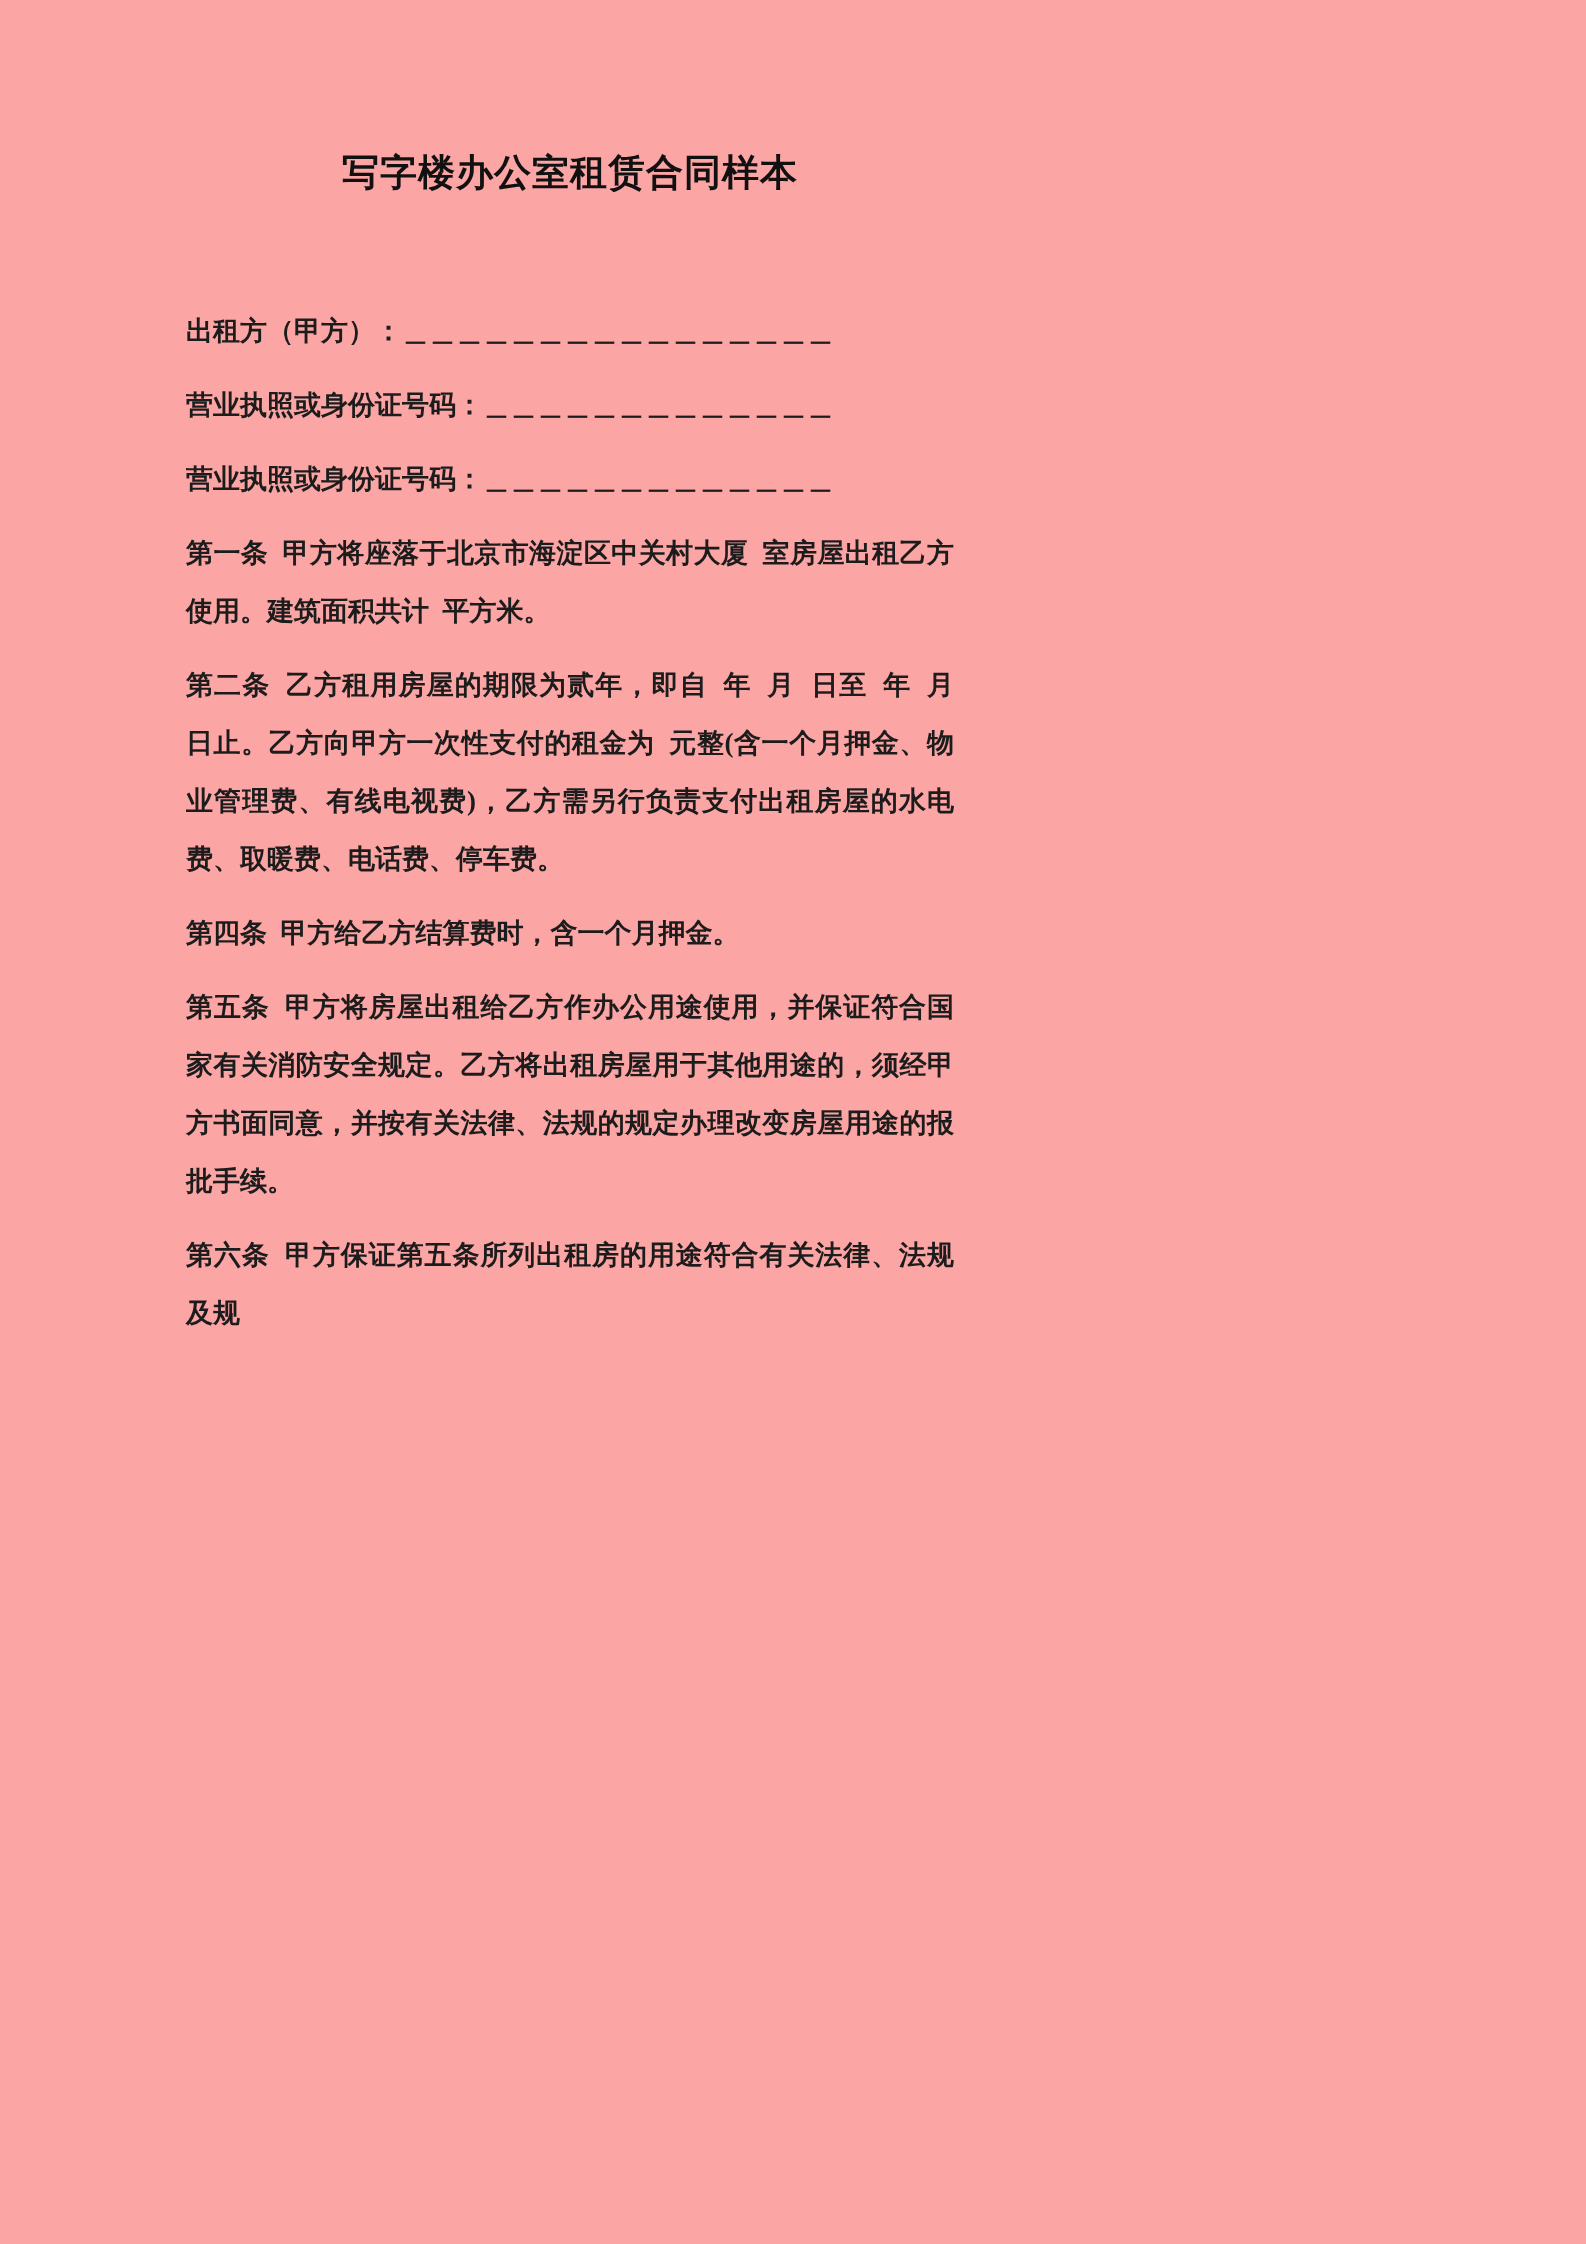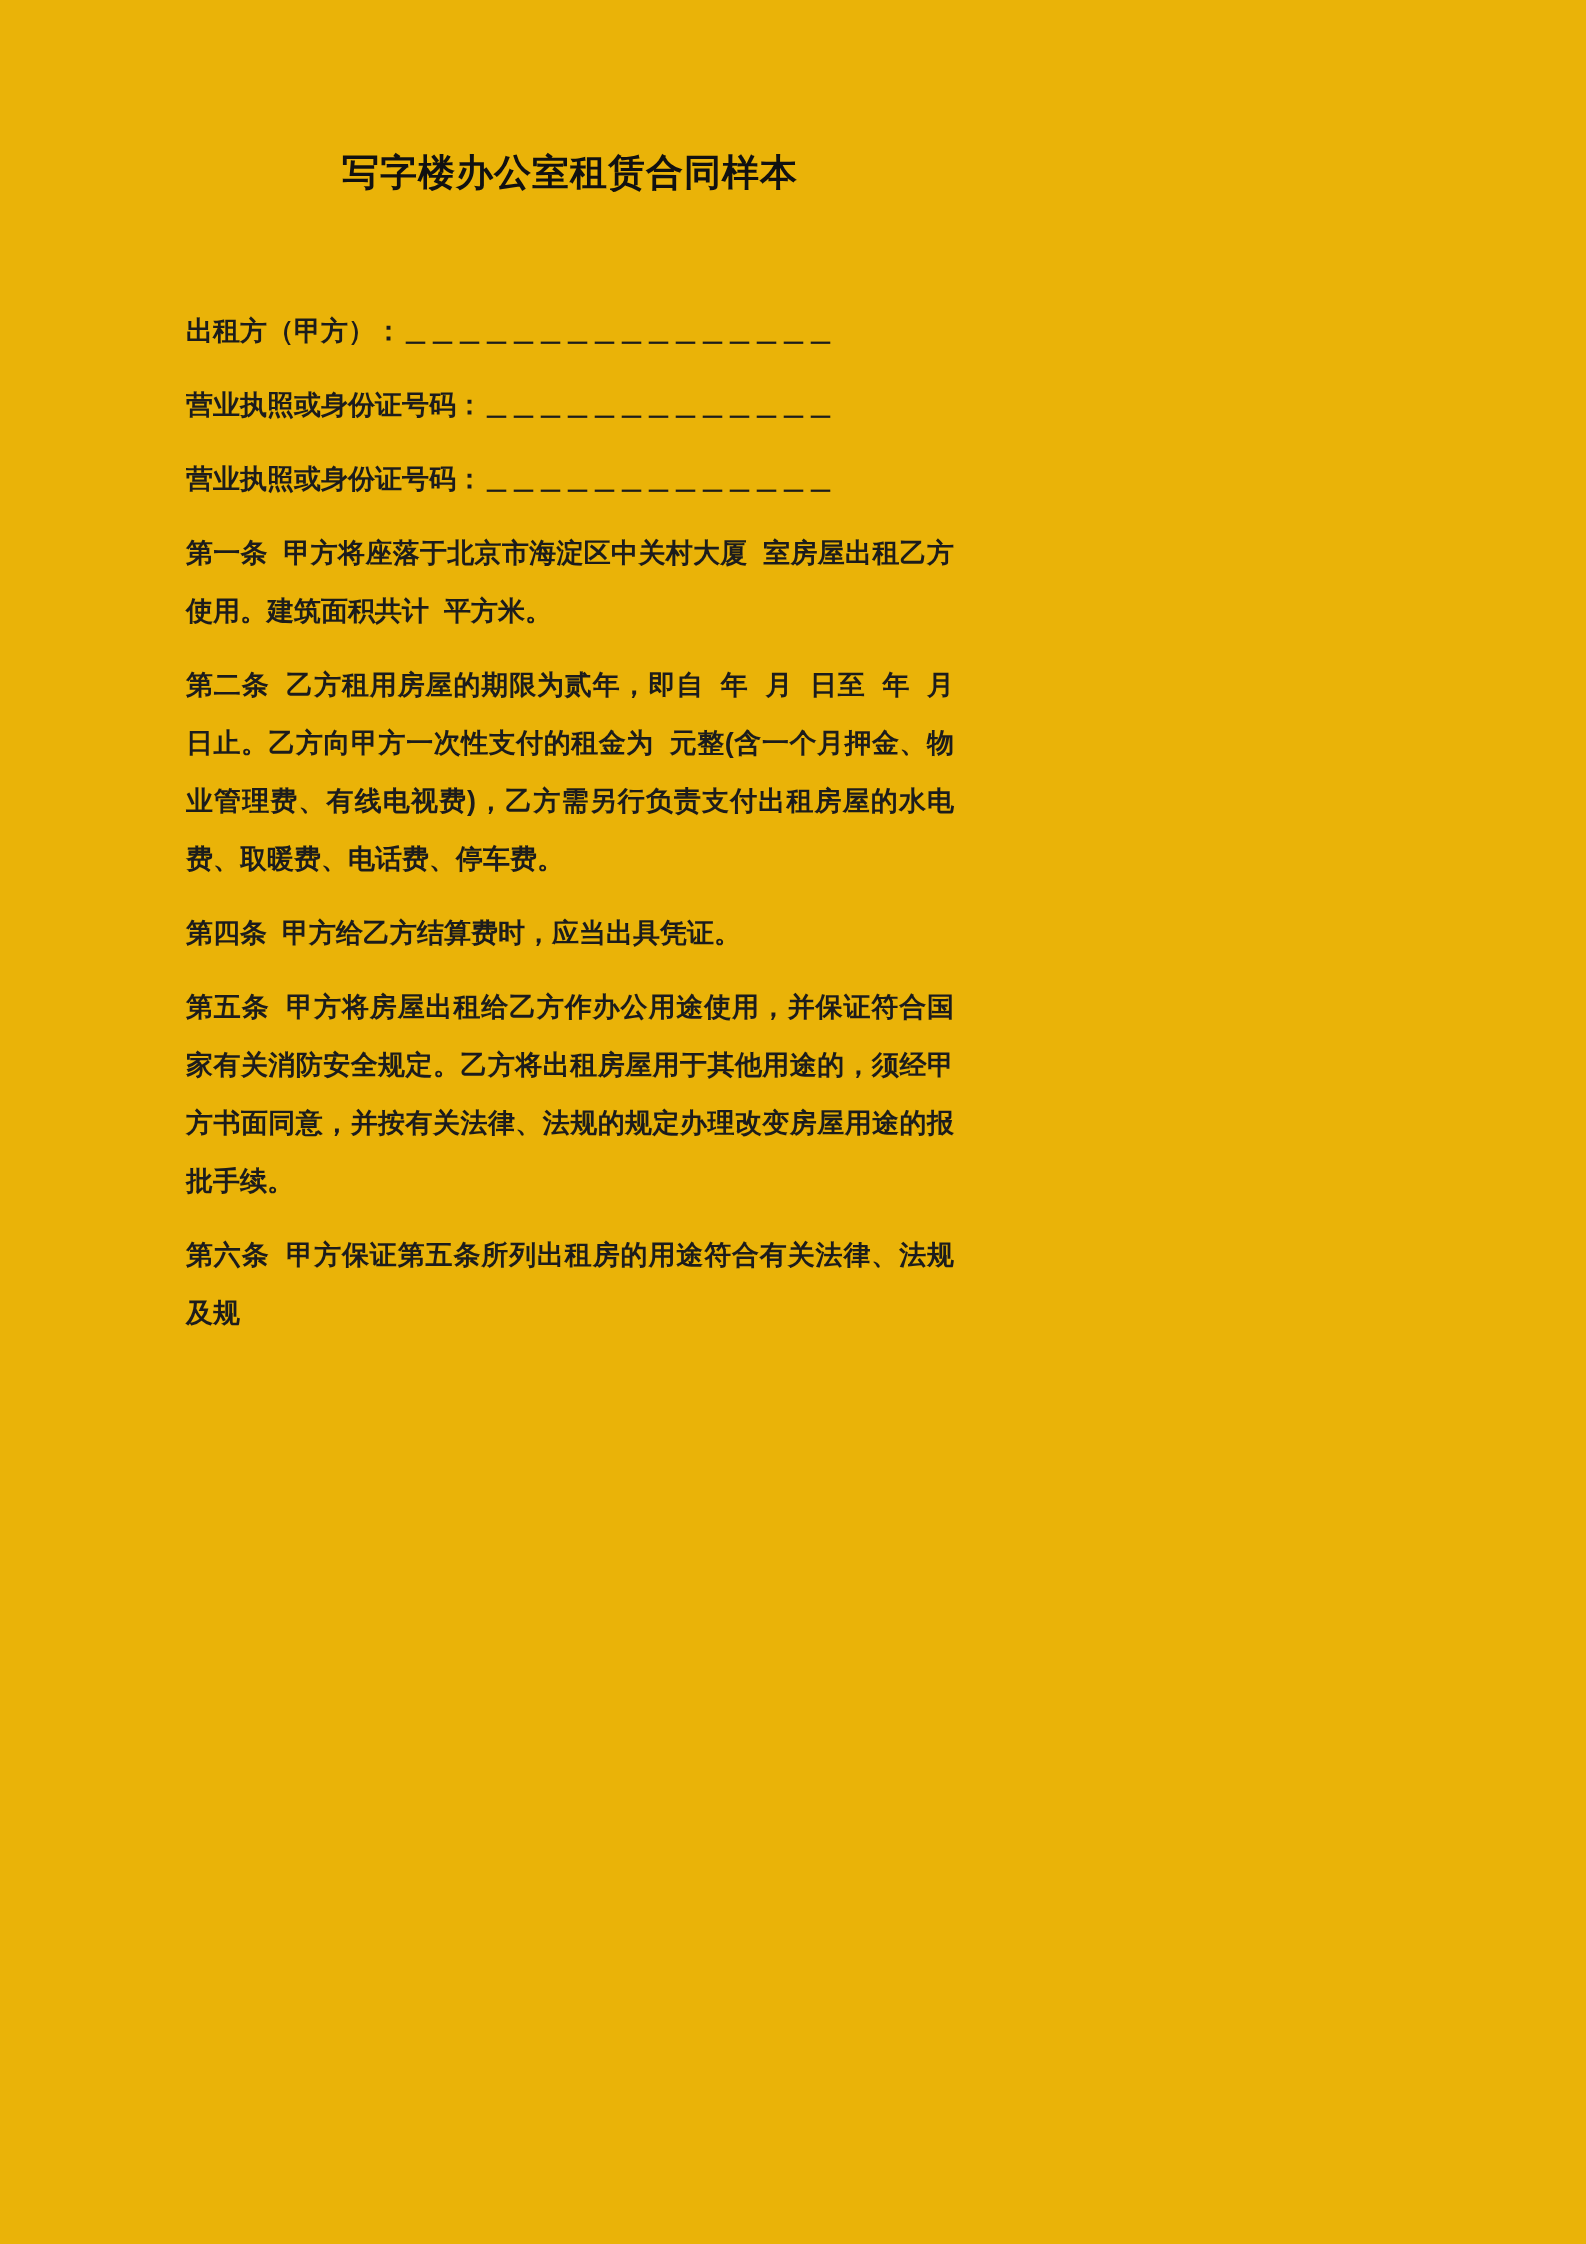--- a/index.html
+++ b/index.html
@@ -12,21 +12,22 @@
     height: 2244px;
     overflow: hidden;
     font-family: "Liberation Sans", "DejaVu Sans", sans-serif;
     color: #1c1c1c;
   }
   .page {
     box-sizing: border-box;
     width: 1586px;
     height: 2244px;
     padding: 148px 0 0 170px;
-    background: #eab308;
+    background: #fca5a5;
+    font-family: Liberation Serif, serif;
   }
   .content {
     width: 800px;
   }
   .doc-title {
     margin: 0 0 104px 0;
     font-size: 37px;
     font-weight: bold;
     text-align: center;
     letter-spacing: 1px;
@@ -48,17 +49,17 @@
 
 <div class="page">
   <div class="content">
     <h1 class="doc-title">写字楼办公室租赁合同样本</h1>
 
     <p class="para">出租方（甲方）：＿＿＿＿＿＿＿＿＿＿＿＿＿＿＿＿</p>
     <p class="para">营业执照或身份证号码：＿＿＿＿＿＿＿＿＿＿＿＿＿</p>
     <p class="para">营业执照或身份证号码：＿＿＿＿＿＿＿＿＿＿＿＿＿</p>
     <p class="para">第一条  甲方将座落于北京市海淀区中关村大厦  室房屋出租乙方使用。建筑面积共计  平方米。</p>
     <p class="para">第二条  乙方租用房屋的期限为贰年，即自  年  月  日至  年  月  日止。乙方向甲方一次性支付的租金为  元整(含一个月押金、物业管理费、有线电视费)，乙方需另行负责支付出租房屋的水电费、取暖费、电话费、停车费。</p>
-    <p class="para">第四条  甲方给乙方结算费时，应当出具凭证。</p>
+    <p class="para">第四条  甲方给乙方结算费时，含一个月押金。</p>
     <p class="para">第五条  甲方将房屋出租给乙方作办公用途使用，并保证符合国家有关消防安全规定。乙方将出租房屋用于其他用途的，须经甲方书面同意，并按有关法律、法规的规定办理改变房屋用途的报批手续。</p>
     <p class="para">第六条  甲方保证第五条所列出租房的用途符合有关法律、法规及规</p>
   </div>
 </div>
 
 </body></html>

